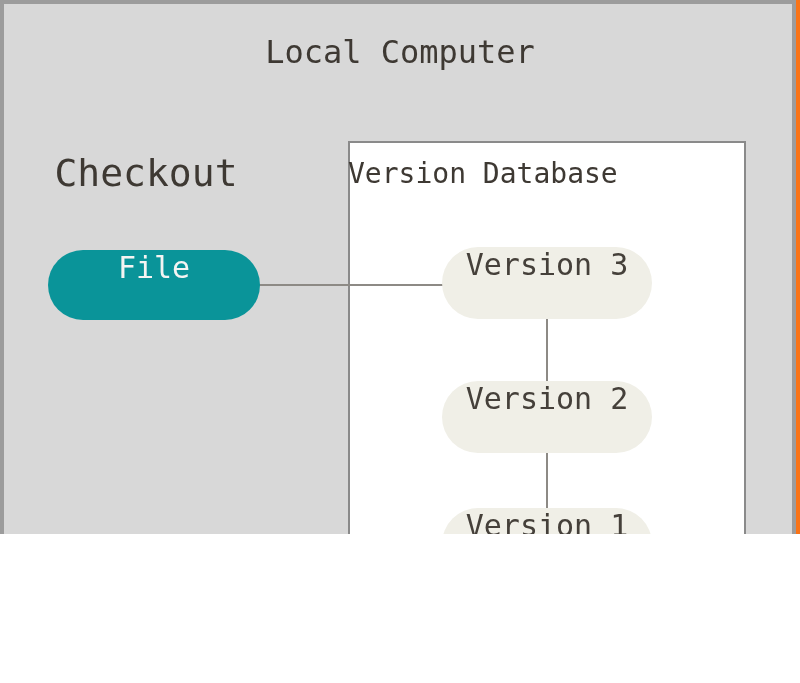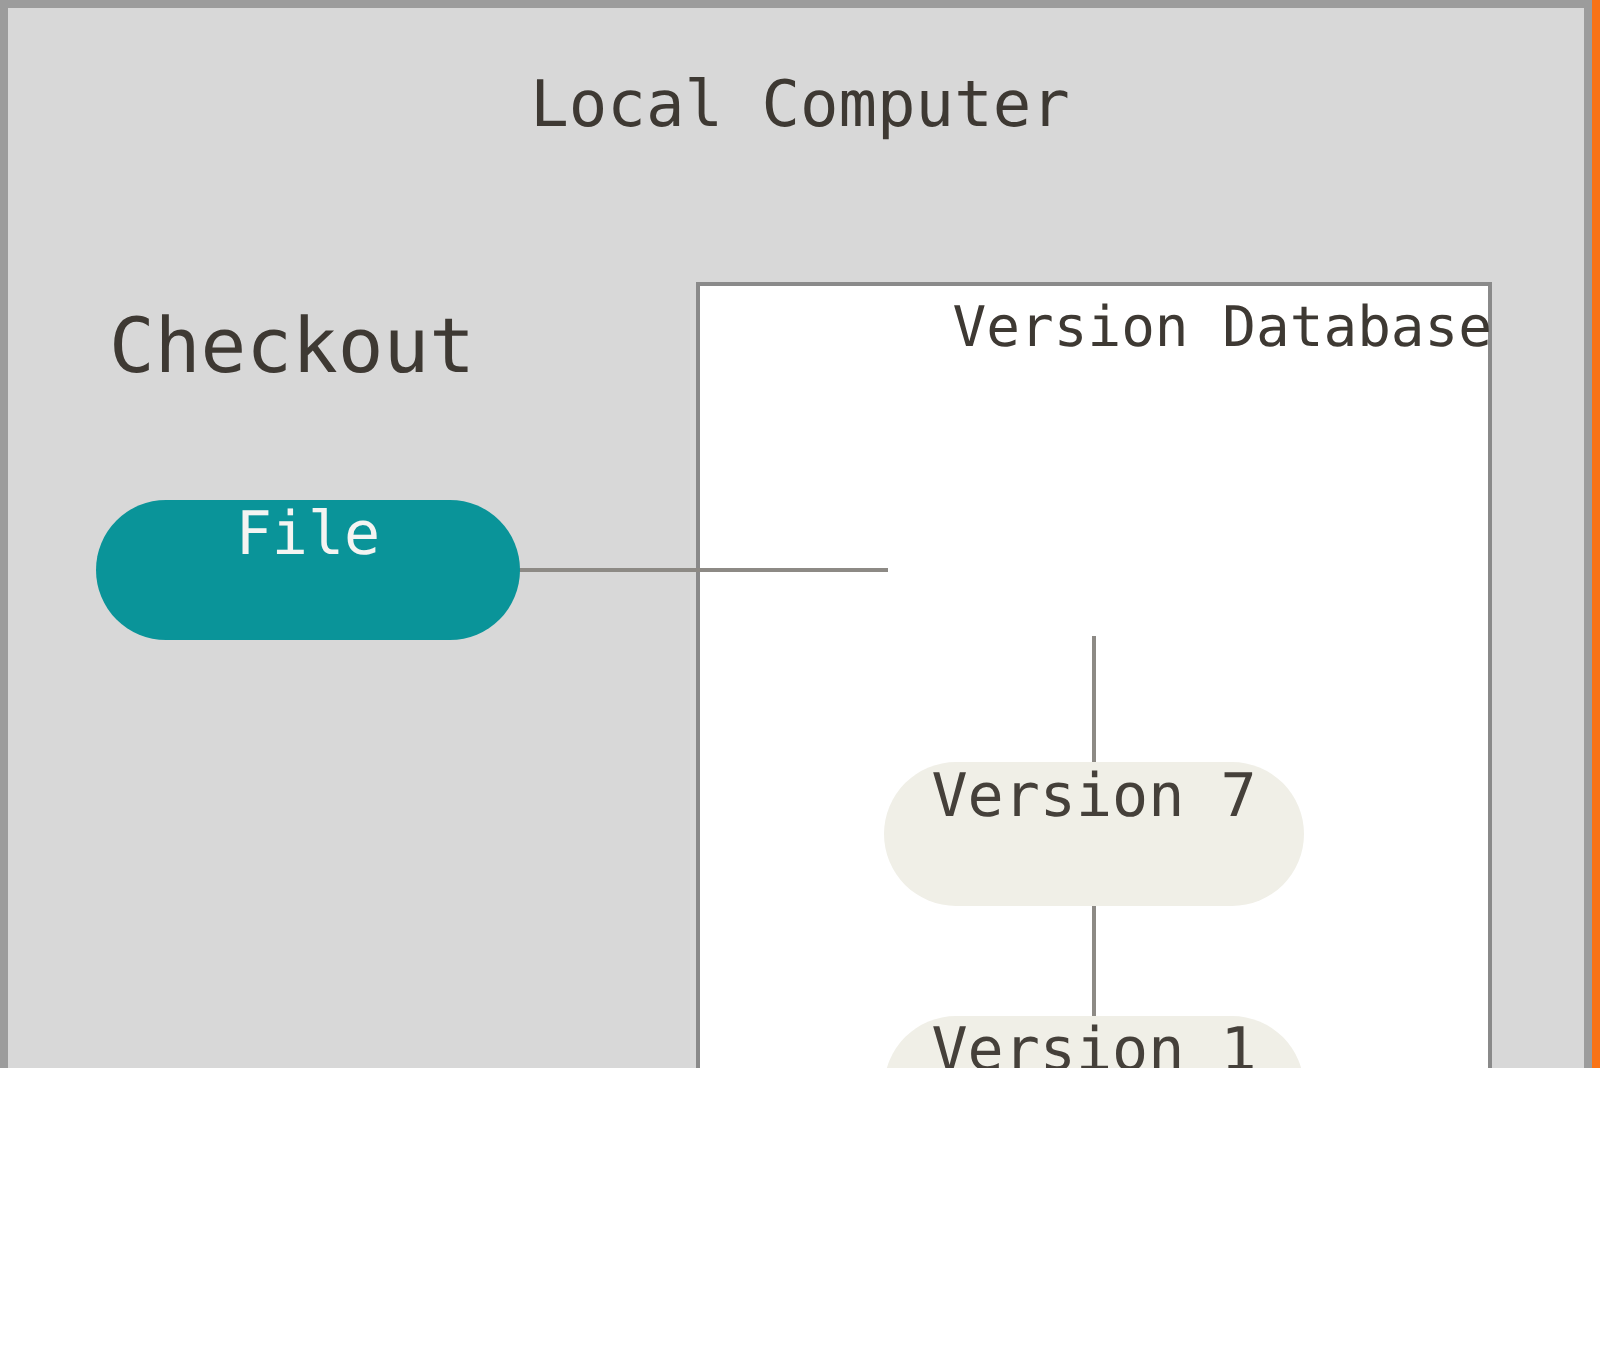--- a/index.html
+++ b/index.html
@@ -52,23 +52,23 @@
     top: 141px;
     width: 398px;
     height: 499px;
     box-sizing: border-box;
     background: #ffffff;
     border: 2px solid #8a8a8a;
   }
   .vdb-label {
     position: absolute;
     left: 348px;
-    top: 149px;
+    top: 159px;
     width: 398px;
-    text-align: right;
+    text-align: left;
     font-size: 28px;
     line-height: 30px;
     color: #3e3933;
   }
   .connector {
     position: absolute;
     background: #8d8a85;
   }
   .connector.h-file-v3 {
     left: 256px;
@@ -131,21 +131,24 @@
   <div class="vdb-label">Version Database</div>
 
   <div class="connector h-file-v3"></div>
   <div class="connector v-v3-v2"></div>
   <div class="connector v-v2-v1"></div>
 
   <div class="node file">
     <span>File</span>
   </div>
 
+  <div class="node version v3">
+    <span>Version 3</span>
+  </div>
 
   <div class="node version v2">
-    <span>Version 7</span>
+    <span>Version 2</span>
   </div>
 
   <div class="node version v1">
     <span>Version 1</span>
   </div>
 </div>
 
 </body></html>

